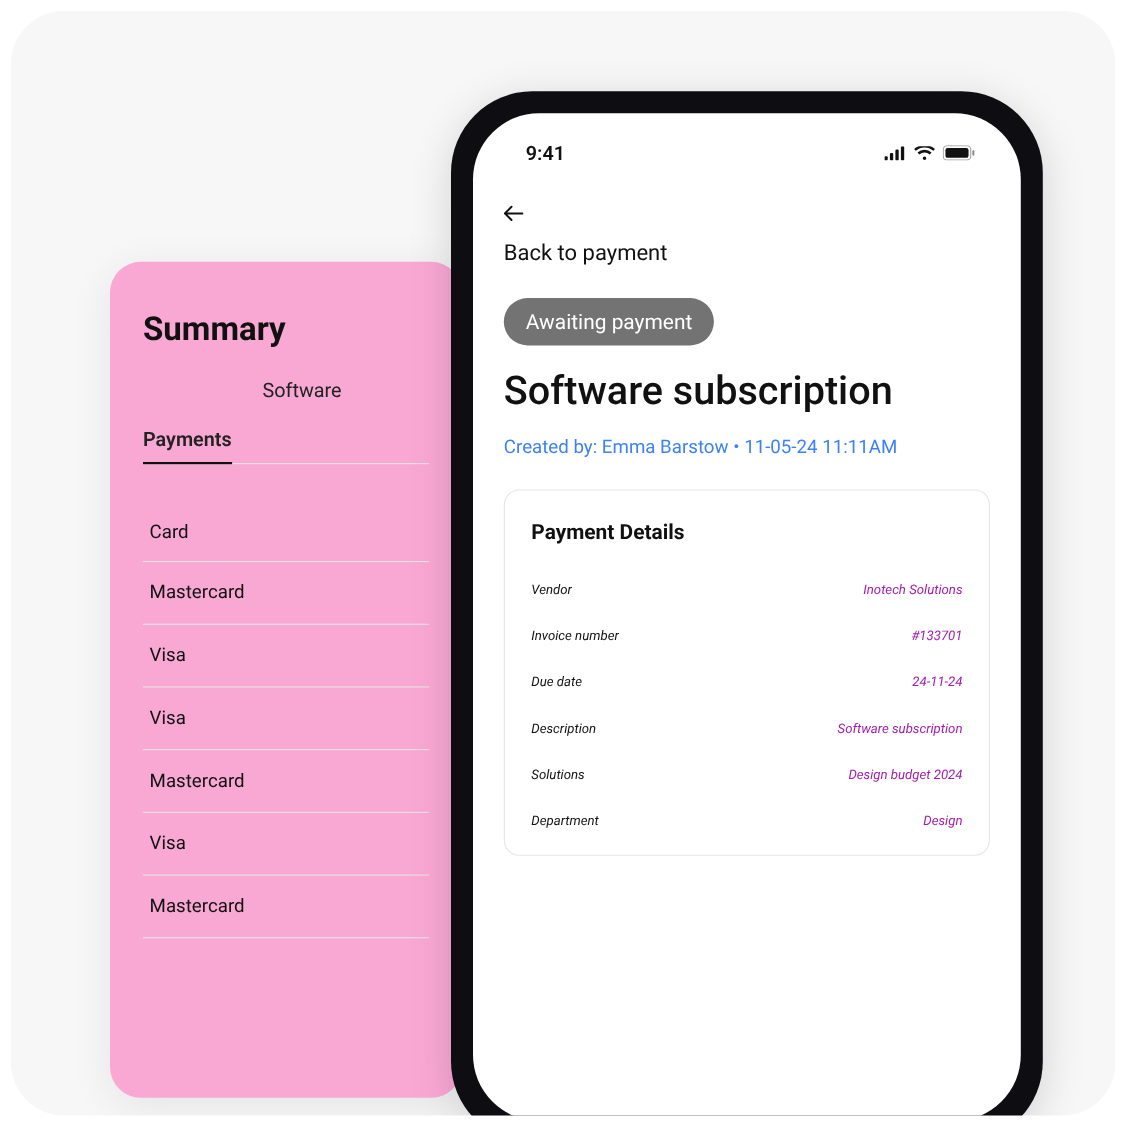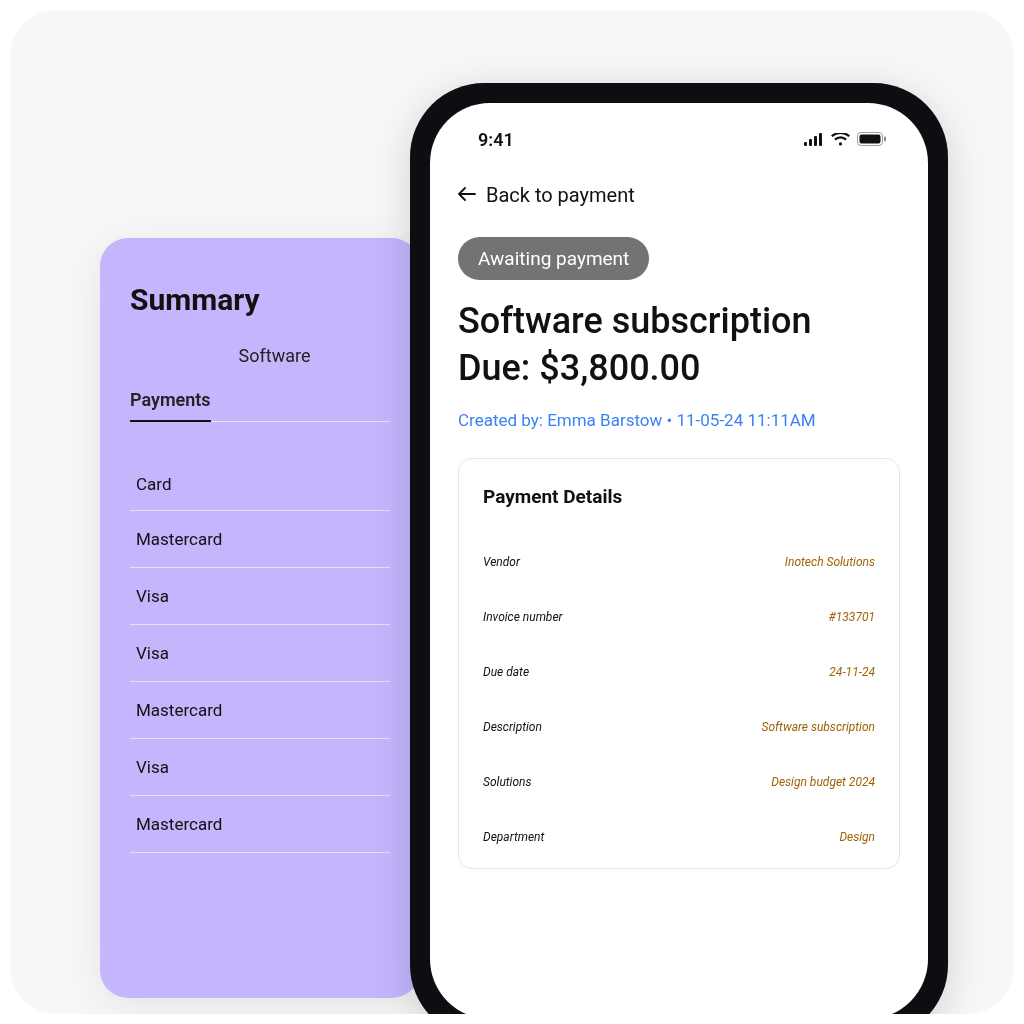--- a/index.html
+++ b/index.html
@@ -19,21 +19,21 @@
     overflow: hidden;
   }
 
   
   .summary-card {
     position: absolute;
     left: 90px;
     top: 228px;
     width: 320px;
     height: 760px;
-    background: #c4b5fd;
+    background: #f9a8d4;
     border-radius: 28px;
     box-shadow: 0 8px 40px rgba(0,0,0,0.08);
     padding: 44px 30px 30px 30px;
   }
   .summary-title {
     font-size: 30px;
     font-weight: 700;
     color: #111;
     margin-bottom: 28px;
   }
@@ -102,26 +102,27 @@
     color: #111;
   }
   .status-icons {
     display: flex;
     align-items: center;
     gap: 7px;
   }
   .signal-icon, .wifi-icon, .battery-icon { display: inline-flex; }
   .back-link {
     display: flex;
-    align-items: flex-end;
+    align-items: flex-start;
     gap: 10px;
     font-size: 20px;
     color: #111;
     margin-top: 26px;
     cursor: pointer;
+    flex-direction: column;
   }
   .status-pill {
     display: inline-block;
     background: #737373;
     color: #fff;
     font-size: 19px;
     padding: 10px 20px;
     border-radius: 999px;
     margin-top: 30px;
   }
@@ -152,21 +153,21 @@
   .detail-row {
     display: flex;
     justify-content: space-between;
     align-items: baseline;
     padding: 14px 0;
     font-size: 12px;
     color: #111;
     font-style: italic;
   }
   .detail-label { color: #111; }
-  .detail-value { color: #a16207; text-align: center; margin-top: 13px; }
+  .detail-value { color: #a21caf; text-align: center; }
 </style>
 </head>
 <body>
 
 <div class="canvas">
 
   <div class="summary-card">
     <div class="summary-title">Summary</div>
     <div class="tabs">
       <div class="tab active">Payments</div>
@@ -216,21 +217,20 @@
               <path d="M17 8H1M1 8l6-6M1 8l6 6" stroke="#111" stroke-width="1.8" stroke-linecap="round" stroke-linejoin="round"></path>
             </svg>
         </span>
         <span>Back to payment</span>
       </div>
 
       <div class="status-pill">Awaiting payment</div>
 
       <div class="detail-heading">
         <div>Software subscription</div>
-        <div>Due: $3,800.00</div>
       </div>
 
       <div class="meta-line">Created by: Emma Barstow • 11-05-24 11:11AM</div>
 
       <div class="details-card">
         <div class="details-title">Payment Details</div>
 
         <div class="detail-row">
           <span class="detail-label">Vendor</span>
           <span class="detail-value">Inotech Solutions</span>

